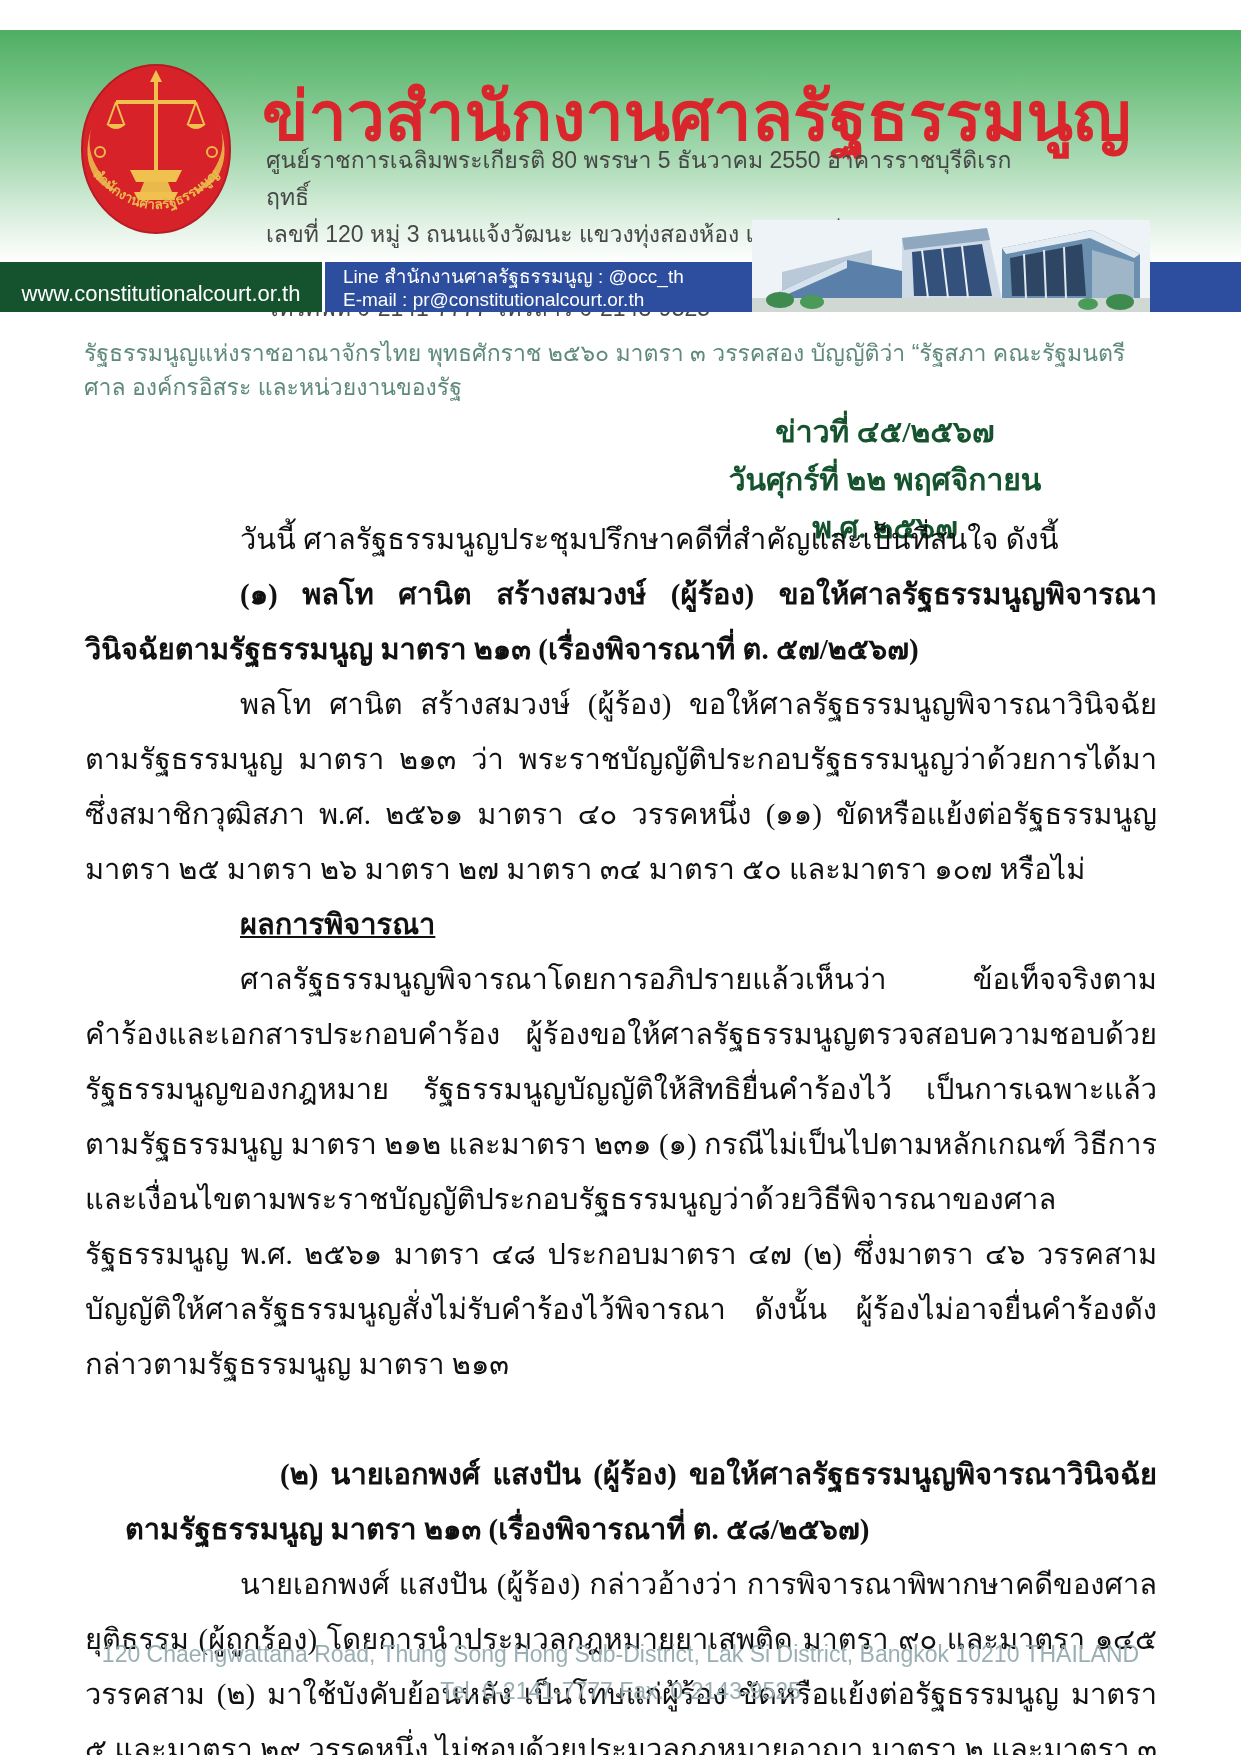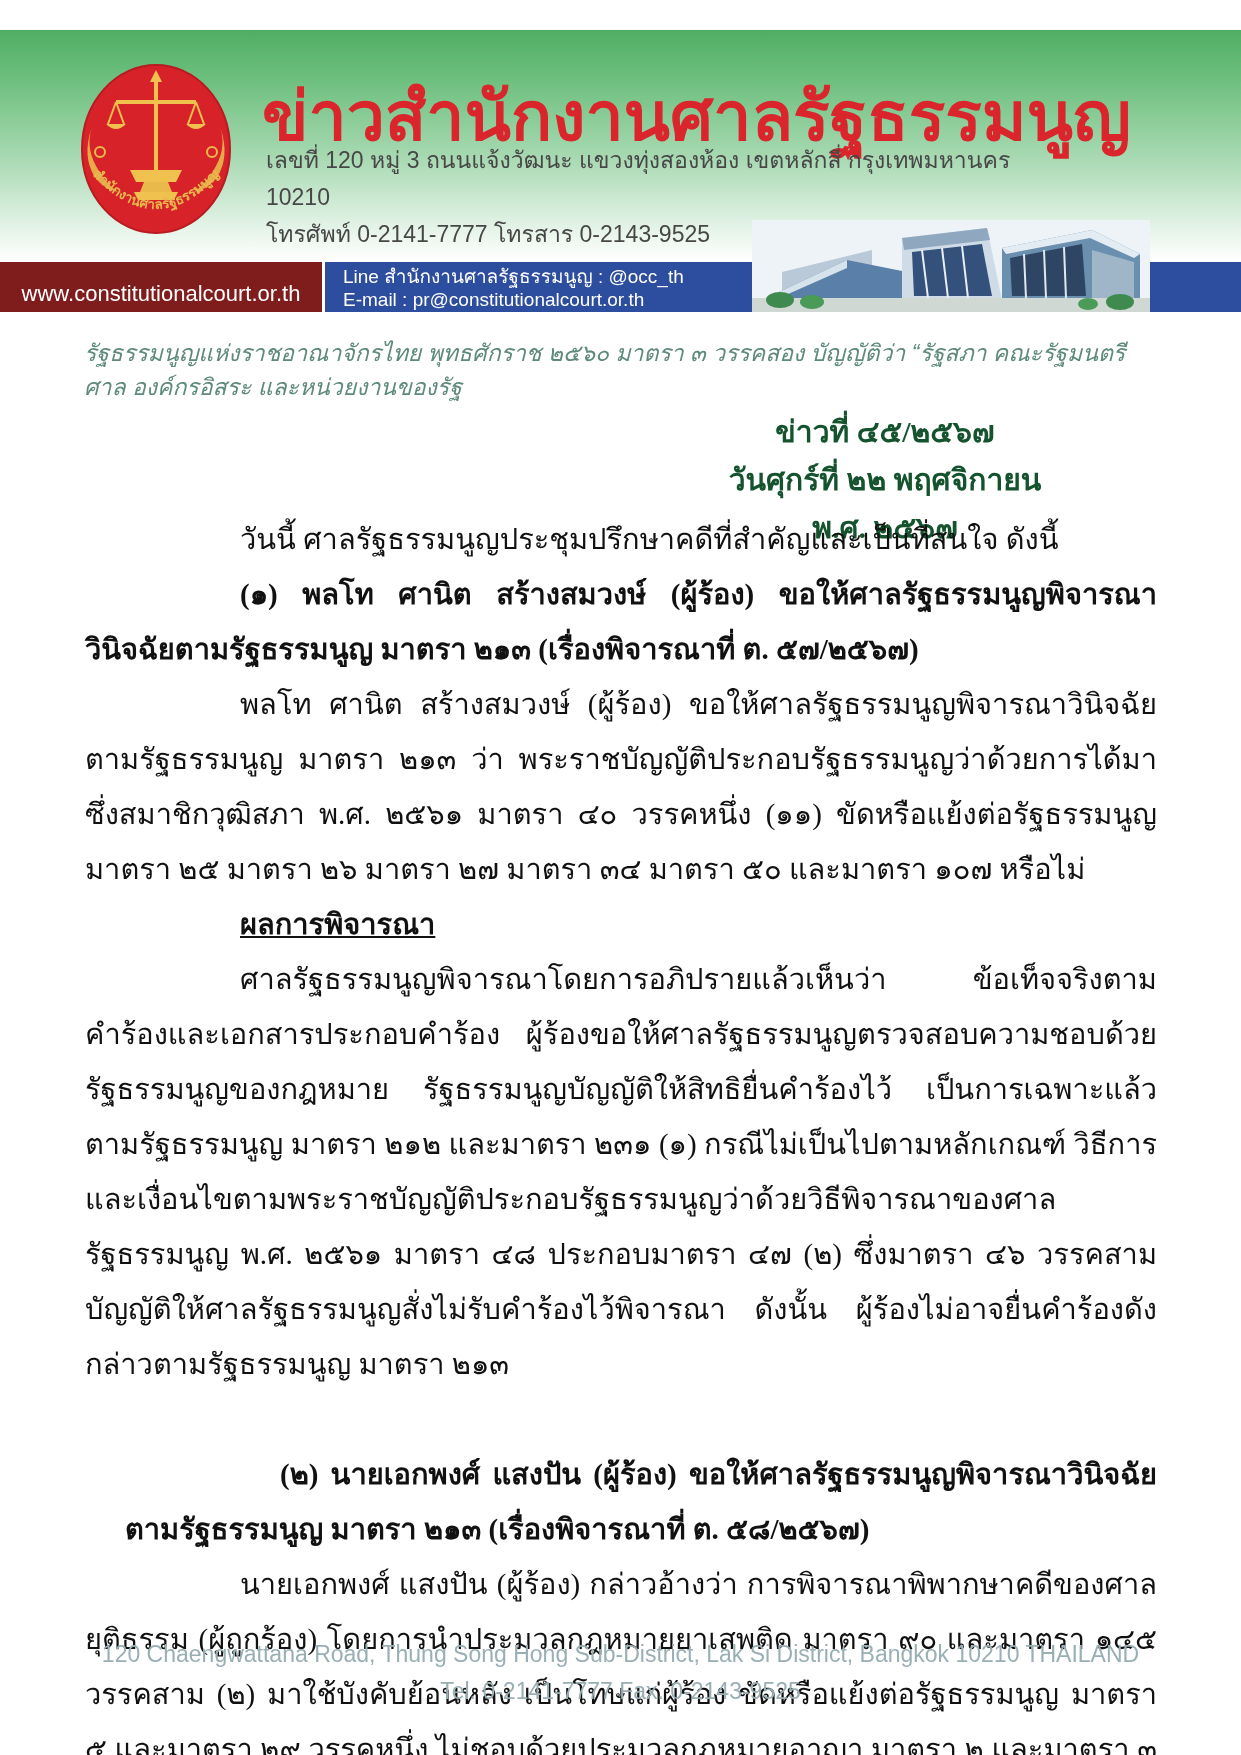--- a/index.html
+++ b/index.html
@@ -18,34 +18,34 @@
     position:absolute;top:32px;left:262px;width:900px;
     font-size:68px;font-weight:bold;color:#d9252b;letter-spacing:0px;white-space:nowrap;
   }
   .agency-address{
     position:absolute;top:112px;left:266px;width:760px;
     font-size:23px;line-height:37px;color:#474747;
   }
   
   .contact-bar{position:absolute;top:262px;left:0;width:1241px;height:50px;display:flex;}
   .bar-red{
-    width:322px;height:50px;background:#7f1d1d;color:#ffffff;
+    width:322px;height:50px;background:#14532d;color:#ffffff;
     display:flex;align-items:flex-end;justify-content:center;
     font-size:22px;padding-bottom:5px;box-sizing:border-box;
   }
   .bar-blue{
     flex:1;height:50px;background:#2d4d9e;color:#ffffff;
     padding:3px 0 0 18px;box-sizing:border-box;border-left:3px solid #ffffff;
     font-size:19px;line-height:23px;
   }
   .building{position:absolute;top:220px;left:752px;width:398px;height:92px;z-index:3;}
   
   .motto{
     position:absolute;top:336px;left:84px;width:1076px;
-    font-size:23px;line-height:34px;font-style:italic;color:#5e8a7a;
+    font-size:23px;line-height:34px;color:#5e8a7a;
   }
   
   .news-meta{
     position:absolute;top:408px;left:700px;width:370px;text-align:center;
     font-size:30px;font-weight:bold;color:#14532d;line-height:48px;
     font-family:"Liberation Serif", serif;
   }
   
   .doc-body{
     position:absolute;top:512px;left:85px;width:1072px;
@@ -96,20 +96,21 @@
 
       <path id="sealArc" d="M 18,118 Q 86,196 154,118" fill="none"></path>
       <text font-size="13.5" fill="#e9b94c" font-weight="bold">
         <textPath href="#sealArc" startOffset="50%" text-anchor="middle">สำนักงานศาลรัฐธรรมนูญ</textPath>
       </text>
     </svg>
 
     <div class="agency-title">ข่าวสำนักงานศาลรัฐธรรมนูญ</div>
 
     <div class="agency-address">
+      <div>ศูนย์ราชการเฉลิมพระเกียรติ 80 พรรษา 5 ธันวาคม 2550 อาคารราชบุรีดิเรกฤทธิ์</div>
       <div>เลขที่ 120 หมู่ 3 ถนนแจ้งวัฒนะ แขวงทุ่งสองห้อง เขตหลักสี่ กรุงเทพมหานคร 10210</div>
       <div>โทรศัพท์ 0-2141-7777  โทรสาร 0-2143-9525</div>
     </div>
   </div>
 
   <div class="contact-bar">
     <div class="bar-red">www.constitutionalcourt.or.th</div>
     <div class="bar-blue">
       <div>Line สำนักงานศาลรัฐธรรมนูญ : @occ_th</div>
       <div>E-mail : pr@constitutionalcourt.or.th</div>

